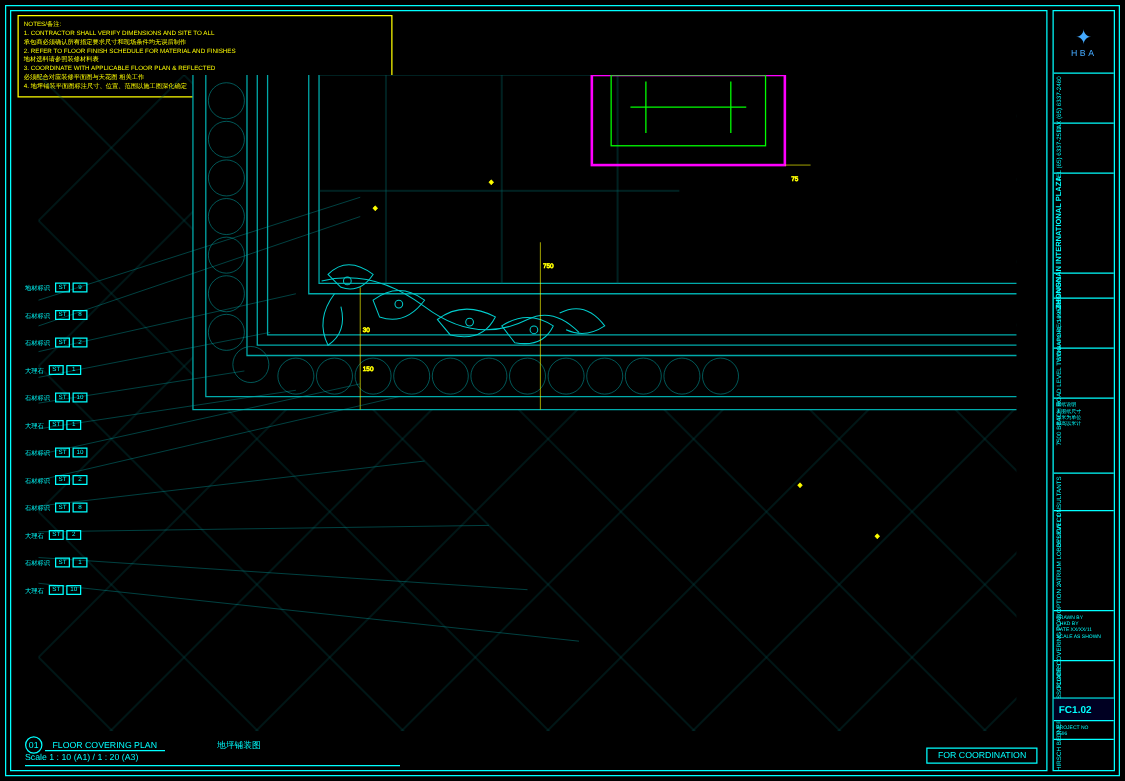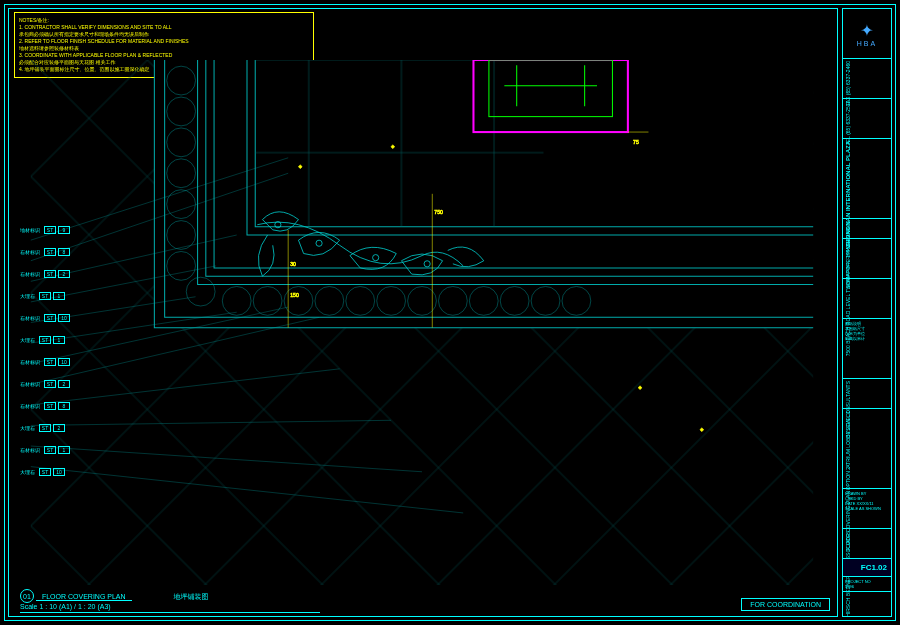--- a/index.html
+++ b/index.html
@@ -15,21 +15,21 @@
 .notes{position:absolute;left:14px;top:12px;width:300px;border:1px solid #ff0;padding:4px;font-size:5px;color:#ff0;line-height:1.4}
 .drawing{position:absolute;left:14px;top:60px;right:70px;bottom:40px}
 svg{width:100%;height:100%}
 .tags{position:absolute;left:20px;top:220px;width:120px}
 .tag{height:20px;margin-bottom:2px;display:flex;align-items:center;font-size:5px;color:#0ff}
 .tag-box{width:12px;height:8px;border:1px solid #0ff;margin-right:2px;display:inline-flex;align-items:center;justify-content:center}
 .tag-label{margin-right:4px}
 .bottom-title{position:absolute;left:20px;bottom:12px;color:#0ff;font-size:7px}
 .bt-underline{border-bottom:1px solid #0ff;width:300px;margin-top:2px}
 .coord{position:absolute;right:70px;bottom:14px;color:#0ff;font-size:7px;border:1px solid #0ff;padding:2px 8px}
-.sheet-no{background:#002;color:#0ff;text-align:right;padding:4px;font-size:8px;font-weight:bold}
+.sheet-no{background:#002;color:#0ff;text-align:left;padding:4px;font-size:8px;font-weight:bold}
 .proj{height:80px}
 .contact{height:40px}
 .small-info{height:60px;font-size:4px;padding:2px}
 .dwg-title{height:80px}
 </style>
 </head>
 <body>
 
 <div class="frame outer"></div>
 <div class="frame inner"></div>

